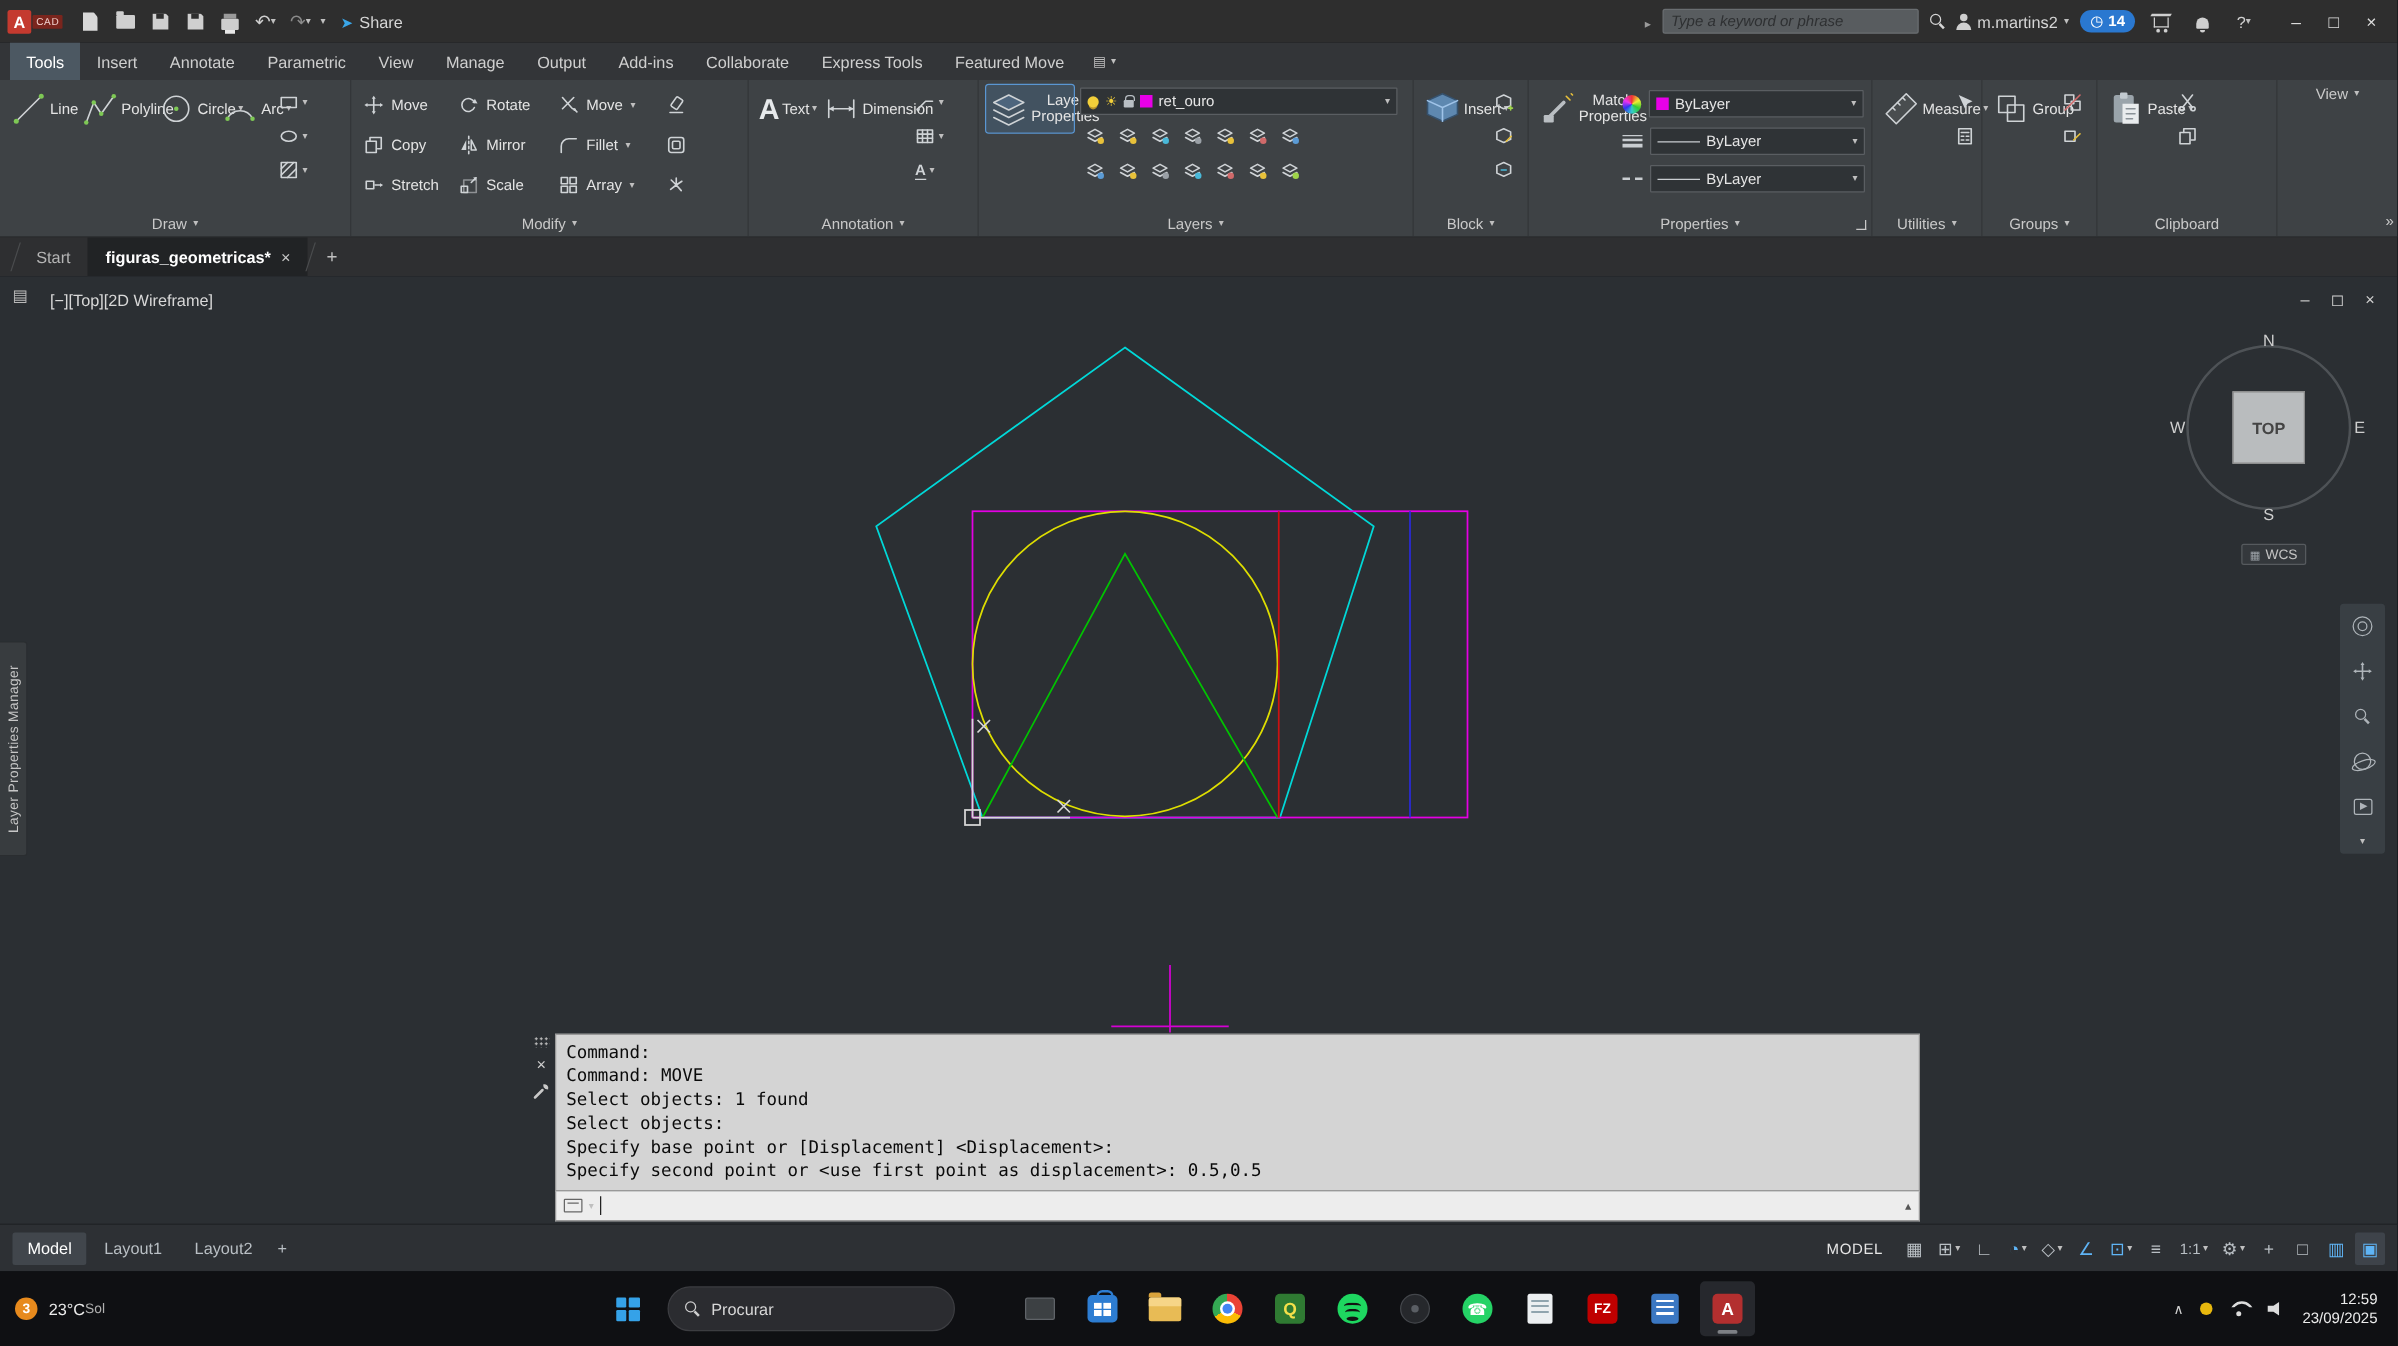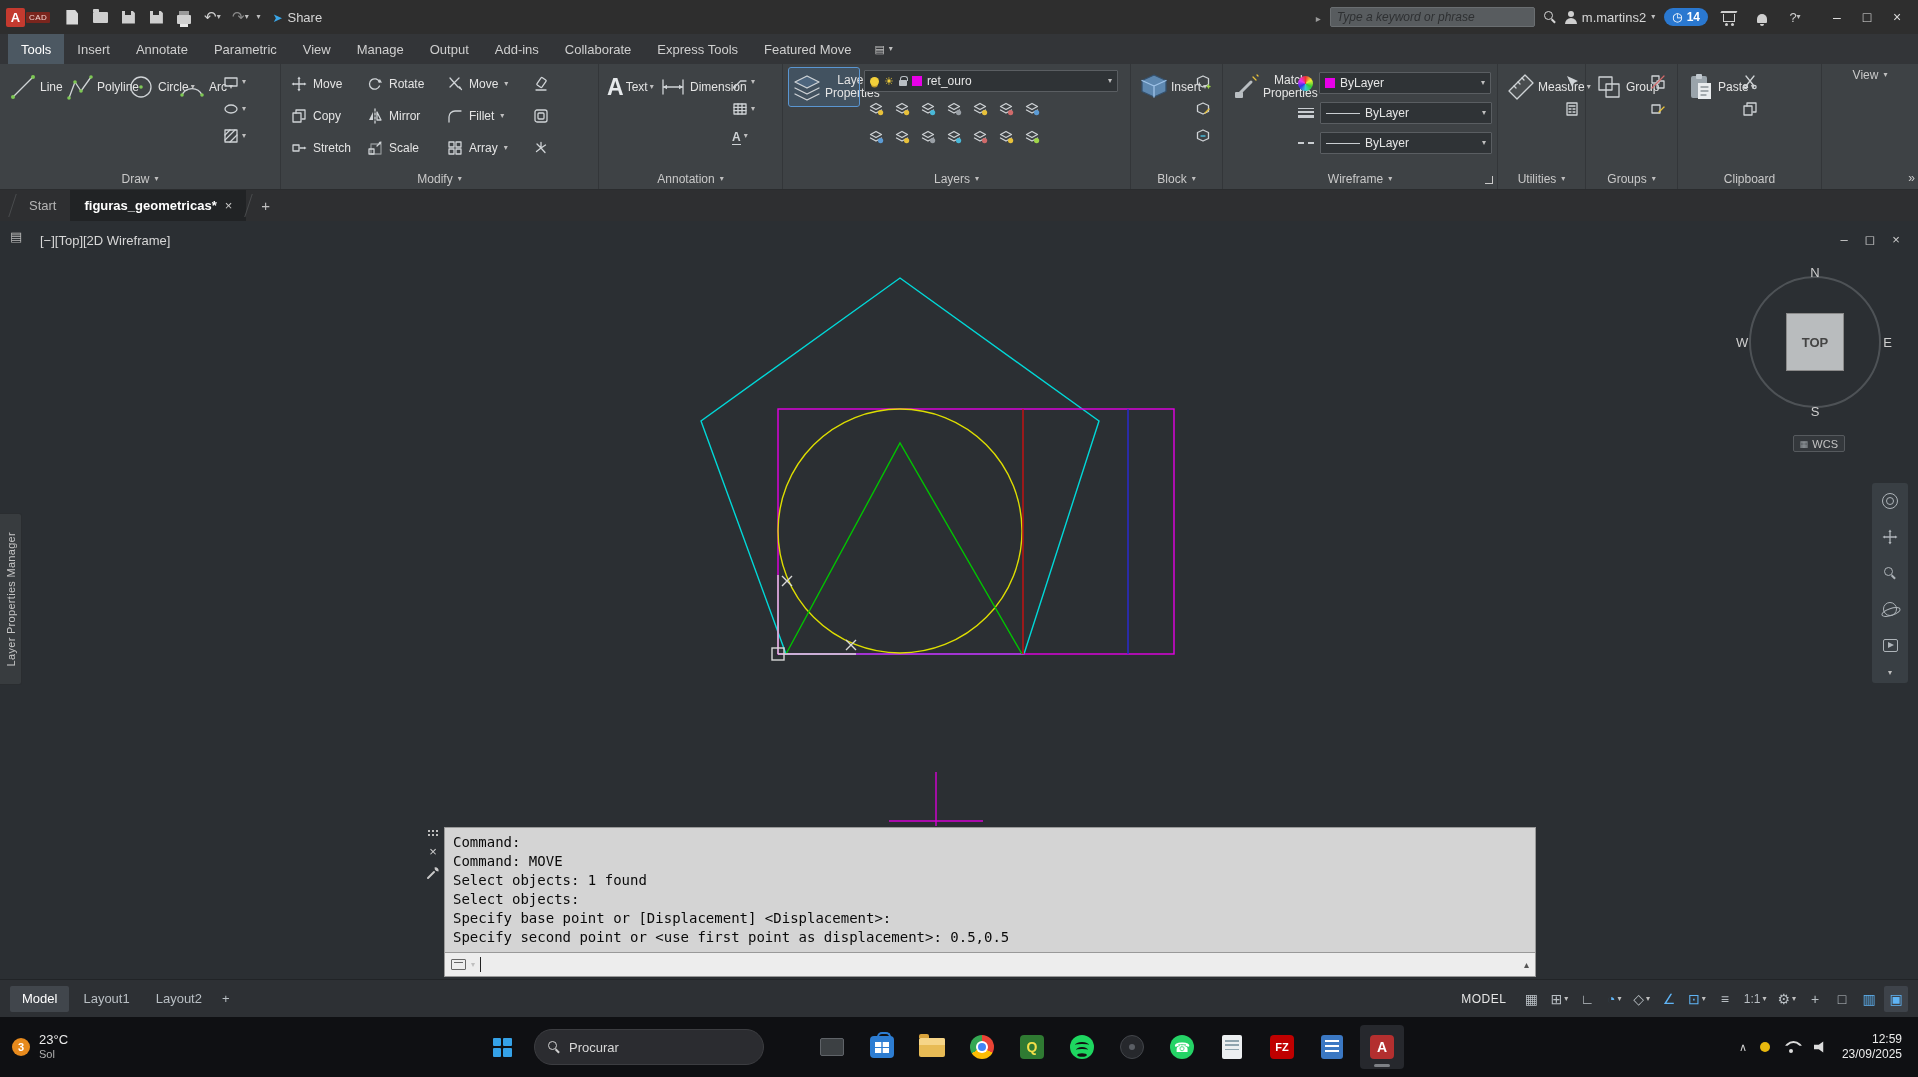--- a/index.html
+++ b/index.html
@@ -154,21 +154,21 @@
 .model-badge{color:#e6e6e6;letter-spacing:.5px;margin-right:10px;font-size:12px}
 .sic{min-width:24px;height:26px;display:flex;align-items:center;justify-content:center;gap:2px;padding:0 4px;border-radius:2px;cursor:pointer;font-size:14px}
 .sic.active{color:#5fb4f5}
 .sic.boxed{background:#3e434a}
 .sic .t{font-size:12px}
 
 
 .taskbar{height:60px;background:#0f1013;display:flex;align-items:center;padding:0 12px;color:#e8e8e8;flex:none}
 .weather{display:flex;align-items:center;gap:9px;width:170px;cursor:pointer}
 .wbadge{width:18px;height:18px;border-radius:50%;background:#e78a1d;color:#fff;font-size:11px;font-weight:bold;display:flex;align-items:center;justify-content:center}
-.wcol{display:flex;flex-direction:column;line-height:15px}
+.wcol{display:flex;flex-direction:row;line-height:15px}
 .wtemp{font-size:13px;color:#ececec}
 .wdesc{font-size:11px;color:#b0b0b0}
 .startbtn{margin-left:300px;width:40px;height:40px;display:flex;align-items:center;justify-content:center;border-radius:4px;cursor:pointer}
 .winlogo{width:19px;height:19px;display:grid;grid-template-columns:1fr 1fr;grid-template-rows:1fr 1fr;gap:2px}
 .winlogo i{background:#35a2e8;border-radius:1px}
 .tsearch{margin-left:12px;width:230px;height:36px;border-radius:18px;background:#2b2c30;border:1px solid #3c3d41;display:flex;align-items:center;gap:9px;padding:0 13px;cursor:pointer}
 .tsearch .mag{color:#cfcfcf}
 .tsearch span{font-size:13px;color:#d8d8d8}
 .tapps{display:flex;align-items:center;gap:6px;margin-left:46px}
 .tapp{width:44px;height:44px;display:flex;align-items:center;justify-content:center;border-radius:4px;cursor:pointer;position:relative}
@@ -745,21 +745,21 @@
             <span class="lt-icon"></span>
             <div class="combo" style="width:172px">
               <span class="linesample"></span>
               <span>ByLayer</span>
               <span class="car"></span>
             </div>
           </div>
         </div>
       </div>
       <div class="panel-label">
-          <span>Wireframe</span>
+          <span>Properties</span>
           <span class="car"></span>
         </div>
       <span class="launcher"></span>
     </div>
 
     <div class="panel" style="width:88px">
       <div class="panel-content">
         <div class="bigbtn" style="width:52px">
           <span class="bi">
               <svg class="icon" width="30" height="30" viewBox="0 0 30 30">

